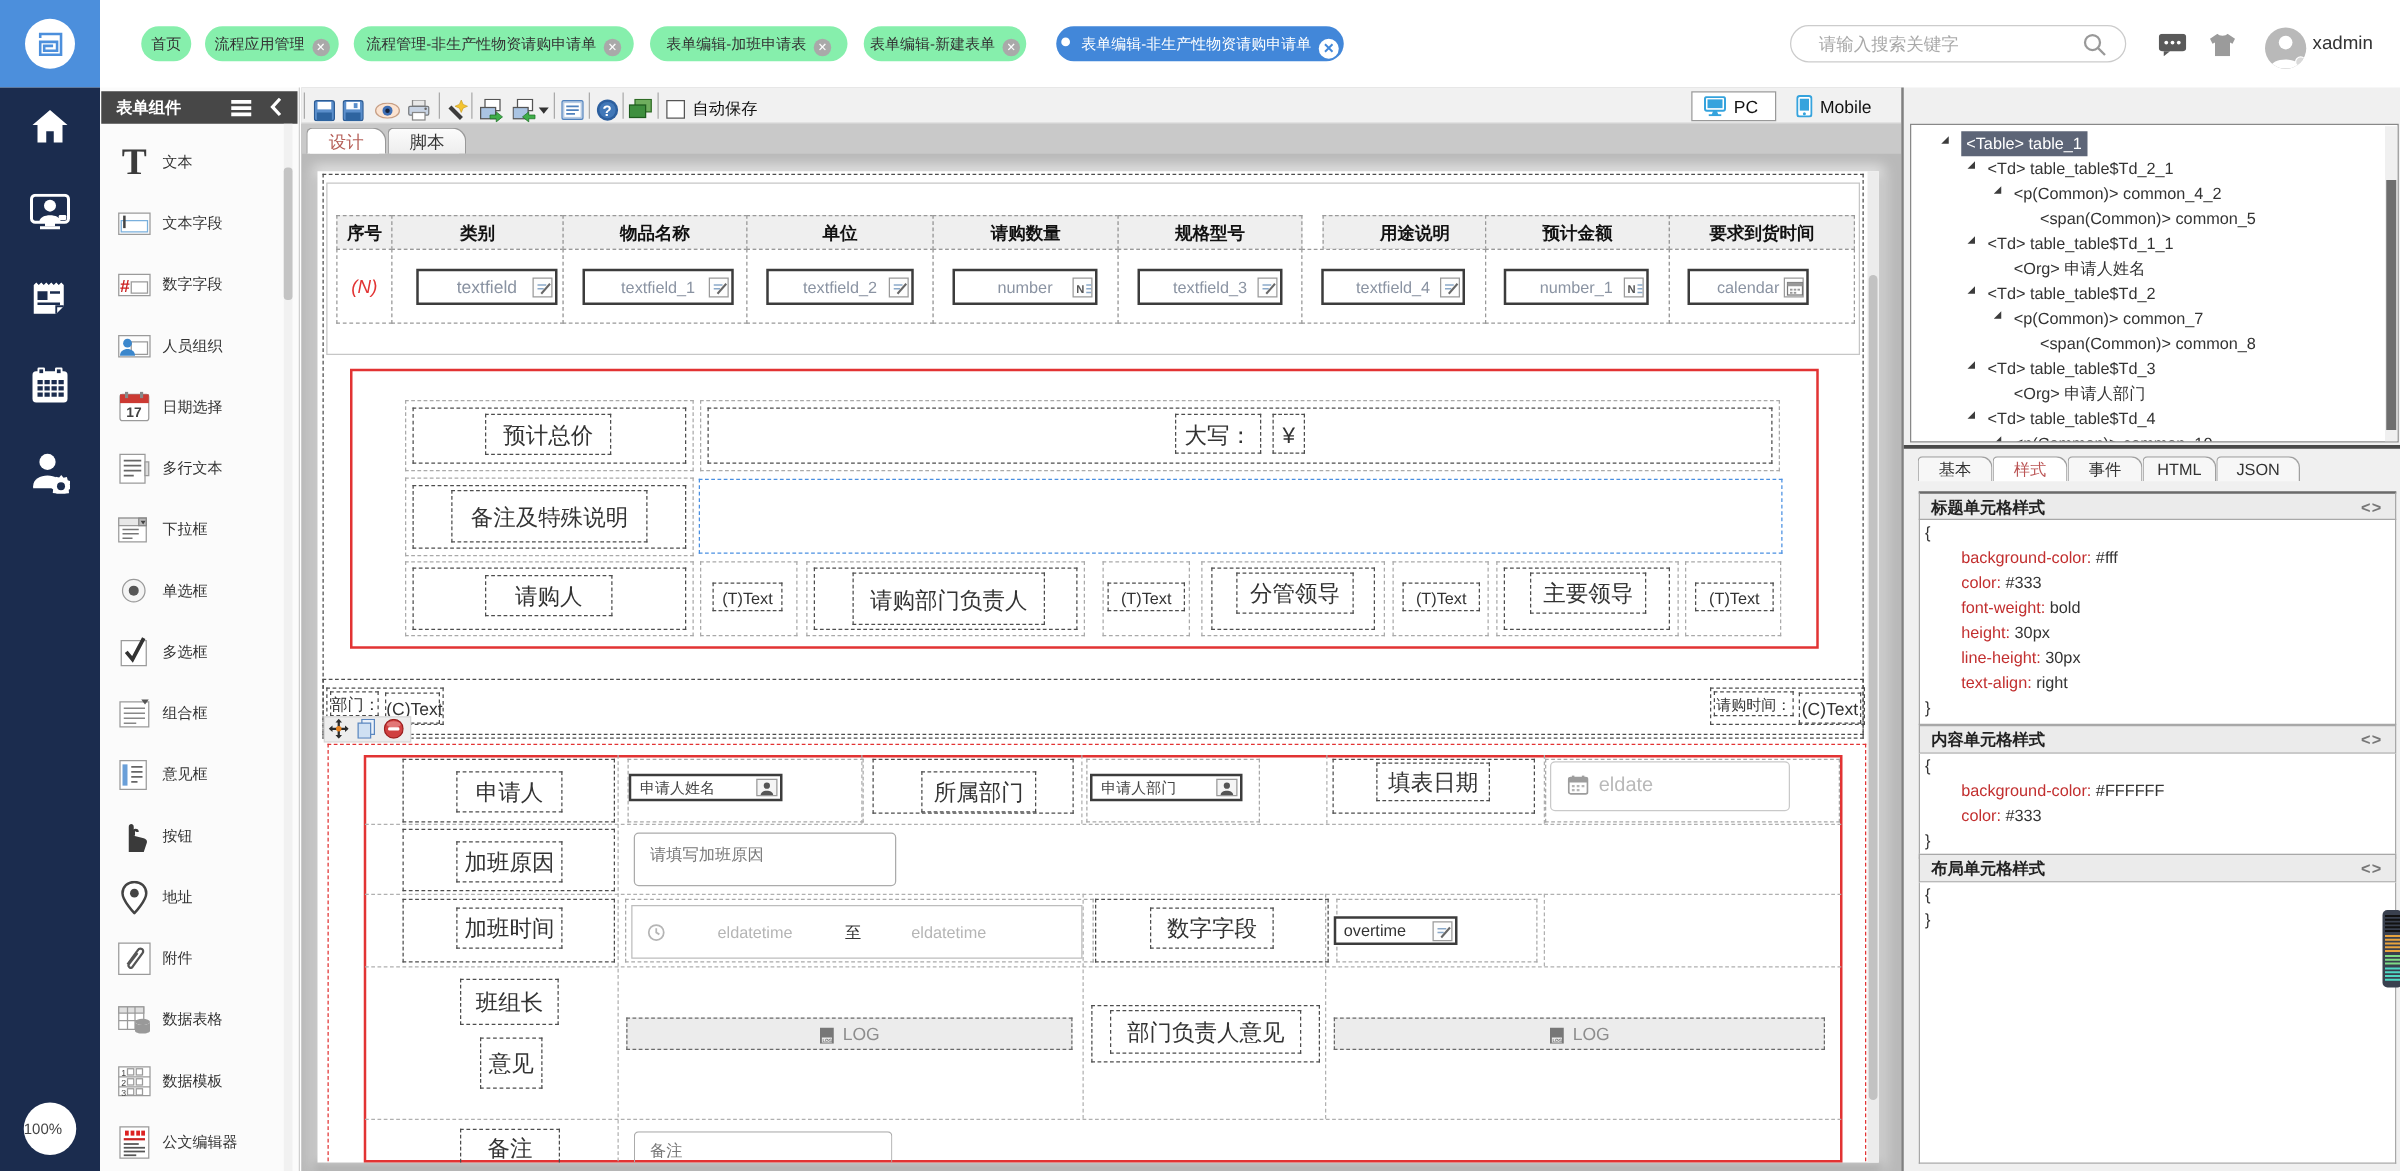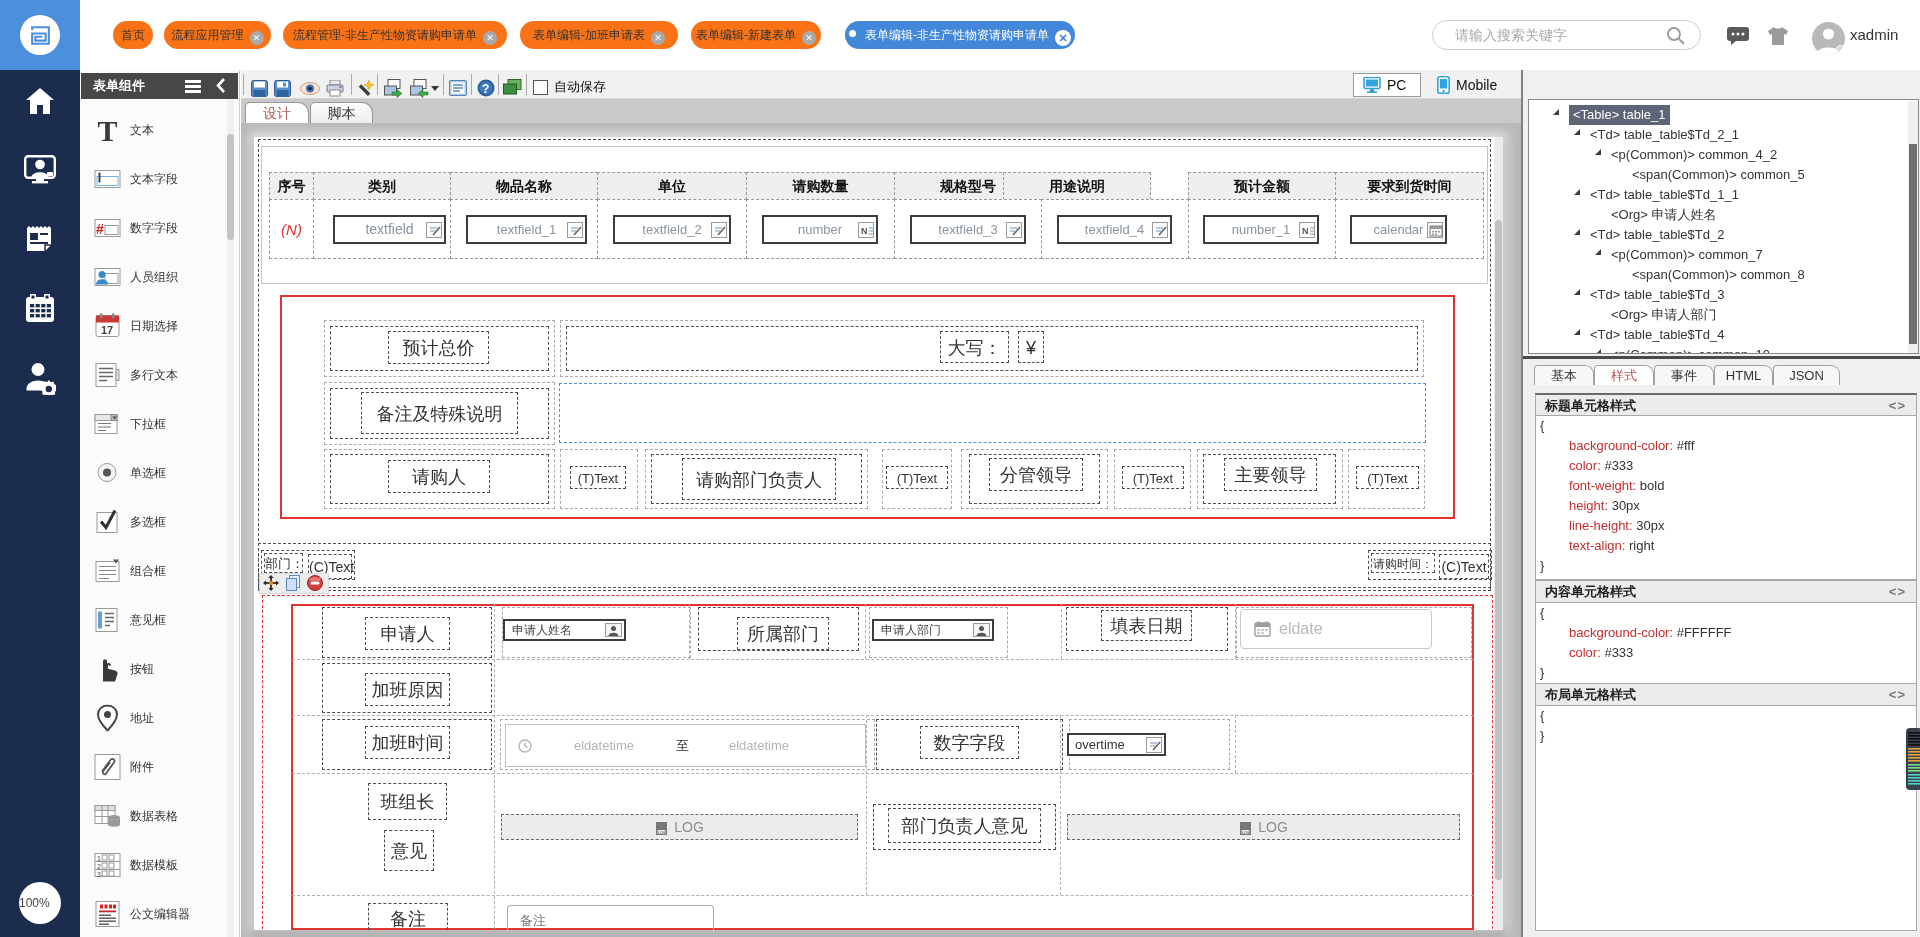--- a/index.html
+++ b/index.html
@@ -5,21 +5,21 @@
 <style>
 *{margin:0;padding:0;box-sizing:border-box;}
 html,body{width:1920px;height:937px;overflow:hidden;}
 body{position:relative;font-family:"Liberation Sans",sans-serif;background:#fff;color:#333;}
 .abs{position:absolute;}
 
 #topbar{position:absolute;left:0;top:0;width:1920px;height:70px;background:#fff;}
 #logo{position:absolute;left:0;top:0;width:80px;height:70px;background:#4c8fdc;}
 #logo .circ{position:absolute;left:20px;top:15px;width:40px;height:40px;border-radius:50%;background:#fff;}
 
-.pill{position:absolute;top:21px;height:28px;border-radius:14px;background:#f97316;color:#333;font-size:12px;line-height:28px;text-align:center;white-space:nowrap;overflow:hidden;}
+.pill{position:absolute;top:21px;height:28px;border-radius:14px;background:#86efac;color:#333;font-size:12px;line-height:28px;text-align:center;white-space:nowrap;overflow:hidden;}
 .pill .x{display:inline-block;width:14px;height:14px;border-radius:50%;background:#a9a9a9;color:#fff;font-size:9px;line-height:14px;vertical-align:-2px;margin-left:6px;}
 .pill.act{background:#4287d9;color:#fff;}
 .pill.act .dot{display:inline-block;width:7px;height:7px;border-radius:50%;background:#fff;vertical-align:2px;margin-right:9px;}
 .pill.act .x{background:#fff;color:#4287d9;font-weight:bold;width:16px;height:16px;line-height:16px;font-size:11px;vertical-align:-3px;}
 #search{position:absolute;left:1432px;top:20px;width:269px;height:30px;border:1px solid #ccc;border-radius:15px;color:#a9a9a9;font-size:14px;line-height:28px;padding-left:22px;}
 #xadmin{position:absolute;left:1850px;top:26px;font-size:15px;color:#333;}
 
 #rail{position:absolute;left:0;top:70px;width:80px;height:867px;background:#1b2c4e;}
 #zoomc{position:absolute;left:19px;top:812px;width:42px;height:42px;border-radius:50%;background:#fff;color:#444;font-size:12px;line-height:42px;text-align:left;}
 
@@ -442,21 +442,21 @@
     <div class="bd" style="left:4px;top:2px;width:1233px;height:452px;"></div>
 
     <div class="abs" style="left:7px;top:9px;width:1227px;height:138px;background:#fff;border:1px solid #c6c6c6;"></div>
 
     <div class="hc" style="left:15px;width:45px;">序号</div>
     <div class="hc" style="left:59px;width:138px;">类别</div>
     <div class="hc" style="left:196px;width:148px;">物品名称</div>
     <div class="hc" style="left:343px;width:150px;">单位</div>
     <div class="hc" style="left:492px;width:149px;">请购数量</div>
     <div class="hc" style="left:640px;width:148px;">规格型号</div>
-    <div class="hc" style="left:749px;width:148px;">用途说明</div>
+    <div class="hc" style="left:804px;width:148px;">用途说明</div>
     <div class="hc" style="left:934px;width:148px;">预计金额</div>
     <div class="hc" style="left:1081px;width:149px;">要求到货时间</div>
 
     <div class="rc" style="left:15px;width:45px;"><span style="color:#e23333;font-style:italic;font-size:15px;line-height:59px;">(N)</span></div>
     <div class="rc" style="left:59px;width:138px;"></div>
     <div class="rc" style="left:196px;width:148px;"></div>
     <div class="rc" style="left:343px;width:150px;"></div>
     <div class="rc" style="left:492px;width:149px;"></div>
     <div class="rc" style="left:640px;width:148px;"></div>
     <div class="rc" style="left:787px;width:148px;"></div>
@@ -636,20 +636,21 @@
             <rect x="3.5" y="8" width="2.2" height="1.8"></rect>
             <rect x="7.4" y="8" width="2.2" height="1.8"></rect>
             <rect x="11.3" y="8" width="2.2" height="1.8"></rect>
             <rect x="3.5" y="11.2" width="2.2" height="1.8"></rect>
             <rect x="7.4" y="11.2" width="2.2" height="1.8"></rect>
           </g>
         </svg>eldate</div>
 
     <div class="bd" style="left:68px;top:526px;width:170px;height:50px;"></div>
     <div class="lab" style="left:111px;top:536px;width:85px;height:33px;font-size:18px;line-height:33px;">加班原因</div>
+    <div class="abs" style="left:253px;top:529px;width:210px;height:43px;border:1px solid #ababab;border-radius:4px;color:#777;font-size:13px;padding:8px 0 0 12px;">请填写加班原因</div>
 
     <div class="gd" style="left:246px;top:582px;width:375px;height:51px;"></div>
     <div class="gd" style="left:815px;top:582px;width:161px;height:51px;"></div>
     <div class="bd" style="left:68px;top:582px;width:170px;height:51px;"></div>
     <div class="lab" style="left:111px;top:589px;width:85px;height:33px;font-size:18px;line-height:33px;">加班时间</div>
     <div class="abs" style="left:251px;top:587px;width:361px;height:43px;border:1px solid #bdbdbd;color:#b5b5b5;font-size:13px;line-height:42px;"><svg style="vertical-align:-3px;margin:0 0 0 12px" width="14" height="14" viewBox="0 0 14 14">
           <circle cx="7" cy="7" r="6" fill="none" stroke="#b5b5b5" stroke-width="1.4"></circle>
           <path d="M7 3.5 L7 7 L9.5 8.5" fill="none" stroke="#b5b5b5" stroke-width="1.4"></path>
         </svg><span style="margin-left:42px;">eldatetime</span><span style="color:#333;margin-left:42px;">至</span><span style="margin-left:40px;">eldatetime</span></div>
     <div class="bd" style="left:622px;top:582px;width:187px;height:51px;"></div>

